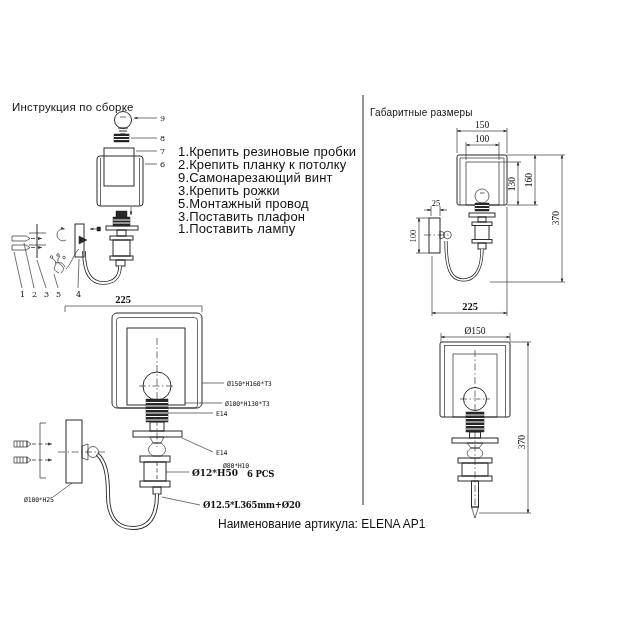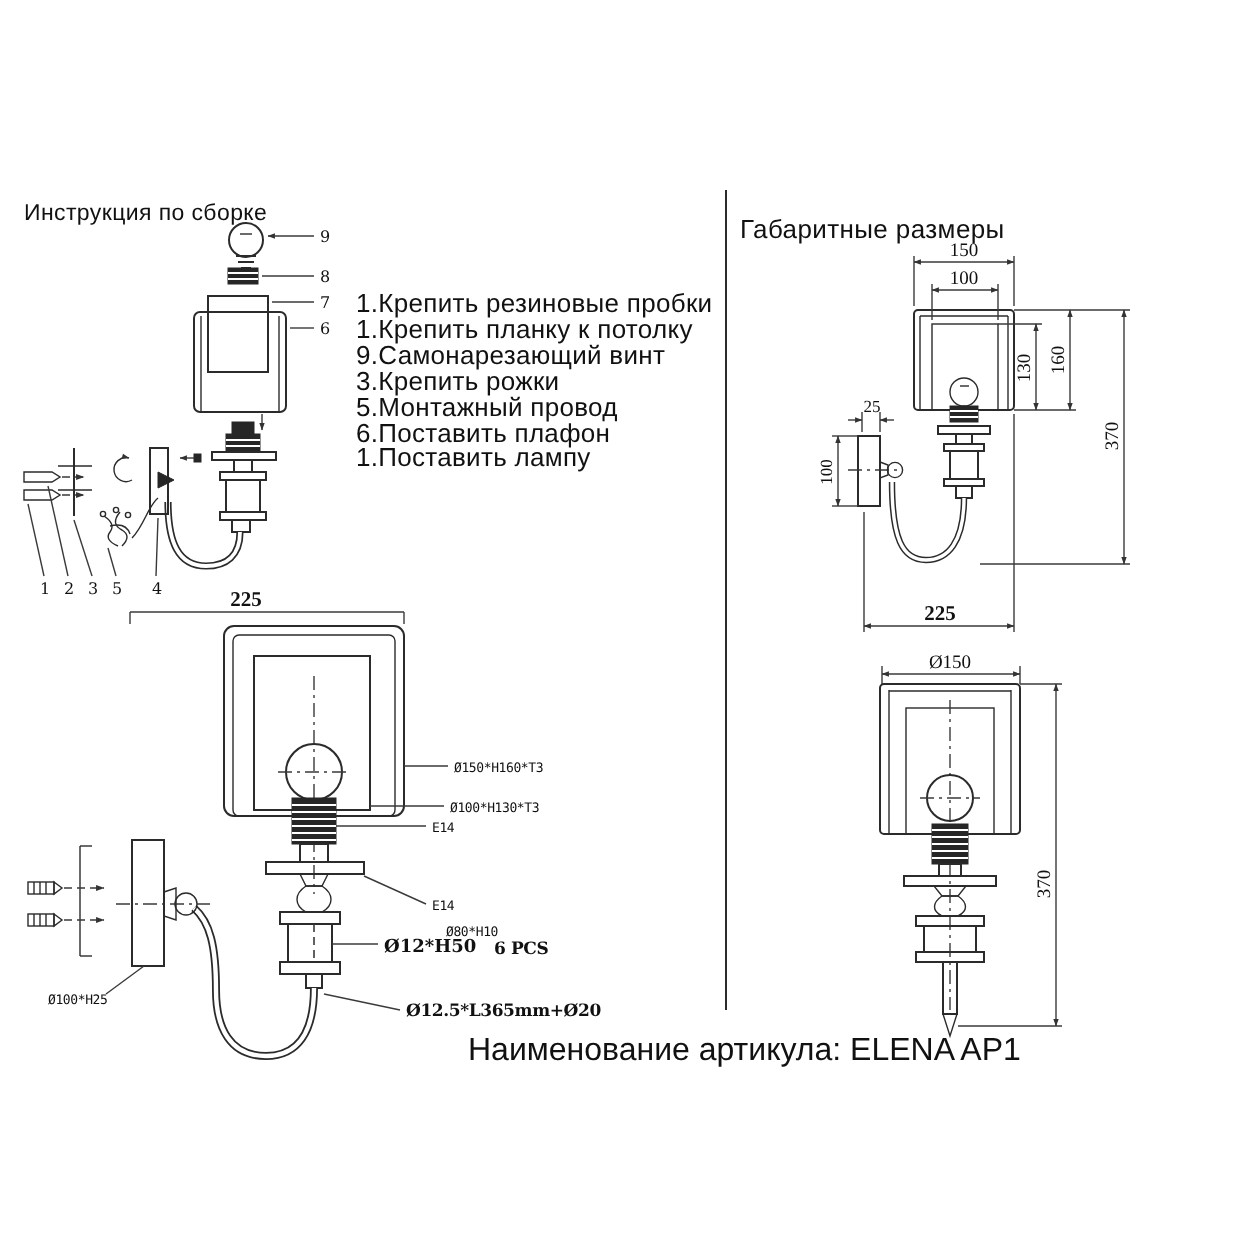--- a/index.html
+++ b/index.html
@@ -1,23 +1,23 @@
 <!DOCTYPE html>
 <html><head>
 <meta charset="utf-8">
 <style>
   html,body{margin:0;padding:0;background:#fff;}
   #canvas{position:relative;width:630px;height:630px;background:#ffffff;overflow:hidden;
           font-family:"Liberation Sans",sans-serif;}
   #art{position:absolute;left:0;top:0;}
   .ovl{position:absolute;color:#111;}
   #title-a{left:12px;top:101px;font-size:11.5px;letter-spacing:.2px;}
-  #title-c{left:370px;top:107px;font-size:13px;letter-spacing:.2px;}
+  #title-c{left:370px;top:107px;font-size:10px;letter-spacing:.2px;}
   #steps{left:178px;top:146px;font-size:13px;line-height:12.9px;letter-spacing:.15px;}
-  #footer{left:218px;top:517px;font-size:16px;margin-left:16px;}
+  #footer{left:218px;top:517px;font-size:12px;}
   
   .ln{stroke:#2b2b2b;fill:none;stroke-width:1;}
   .thin{stroke:#2b2b2b;fill:none;stroke-width:.7;}
   .dim{stroke:#3a3a3a;fill:none;stroke-width:.7;}
   .cl{stroke:#3a3a3a;fill:none;stroke-width:.7;stroke-dasharray:7 2.5 1.5 2.5;}
   .dash{stroke:#3a3a3a;fill:none;stroke-width:.8;stroke-dasharray:4 2.5;}
   .dark{fill:#262626;stroke:#262626;stroke-width:.5;}
   .stripe{stroke:#ffffff;stroke-width:1;fill:none;}
   .armO{stroke:#2b2b2b;stroke-width:3.6;fill:none;}
   .armI{stroke:#ffffff;stroke-width:1.9;fill:none;}
@@ -329,23 +329,23 @@
     <line x1="72" y1="483" x2="53" y2="497" class="dim"></line>
     <text x="24" y="502" class="lbl">Ø100*H25</text>
   </g>
 </svg>
 
 <div id="title-a" class="ovl">Инструкция по сборке</div>
 <div id="title-c" class="ovl">Габаритные размеры</div>
 
 <div id="steps" class="ovl">
   <div>1.Крепить резиновые пробки</div>
-  <div>1.Крепить планку к потолку</div>
+  <div>2.Крепить планку к потолку</div>
   <div>9.Самонарезающий винт</div>
   <div>3.Крепить рожки</div>
   <div>5.Монтажный провод</div>
-  <div>6.Поставить плафон</div>
+  <div>3.Поставить плафон</div>
   <div>1.Поставить лампу</div>
 </div>
 
 <div id="footer" class="ovl">Наименование артикула: ELENA AP1</div>
 
 </div>
 
 </body></html>

